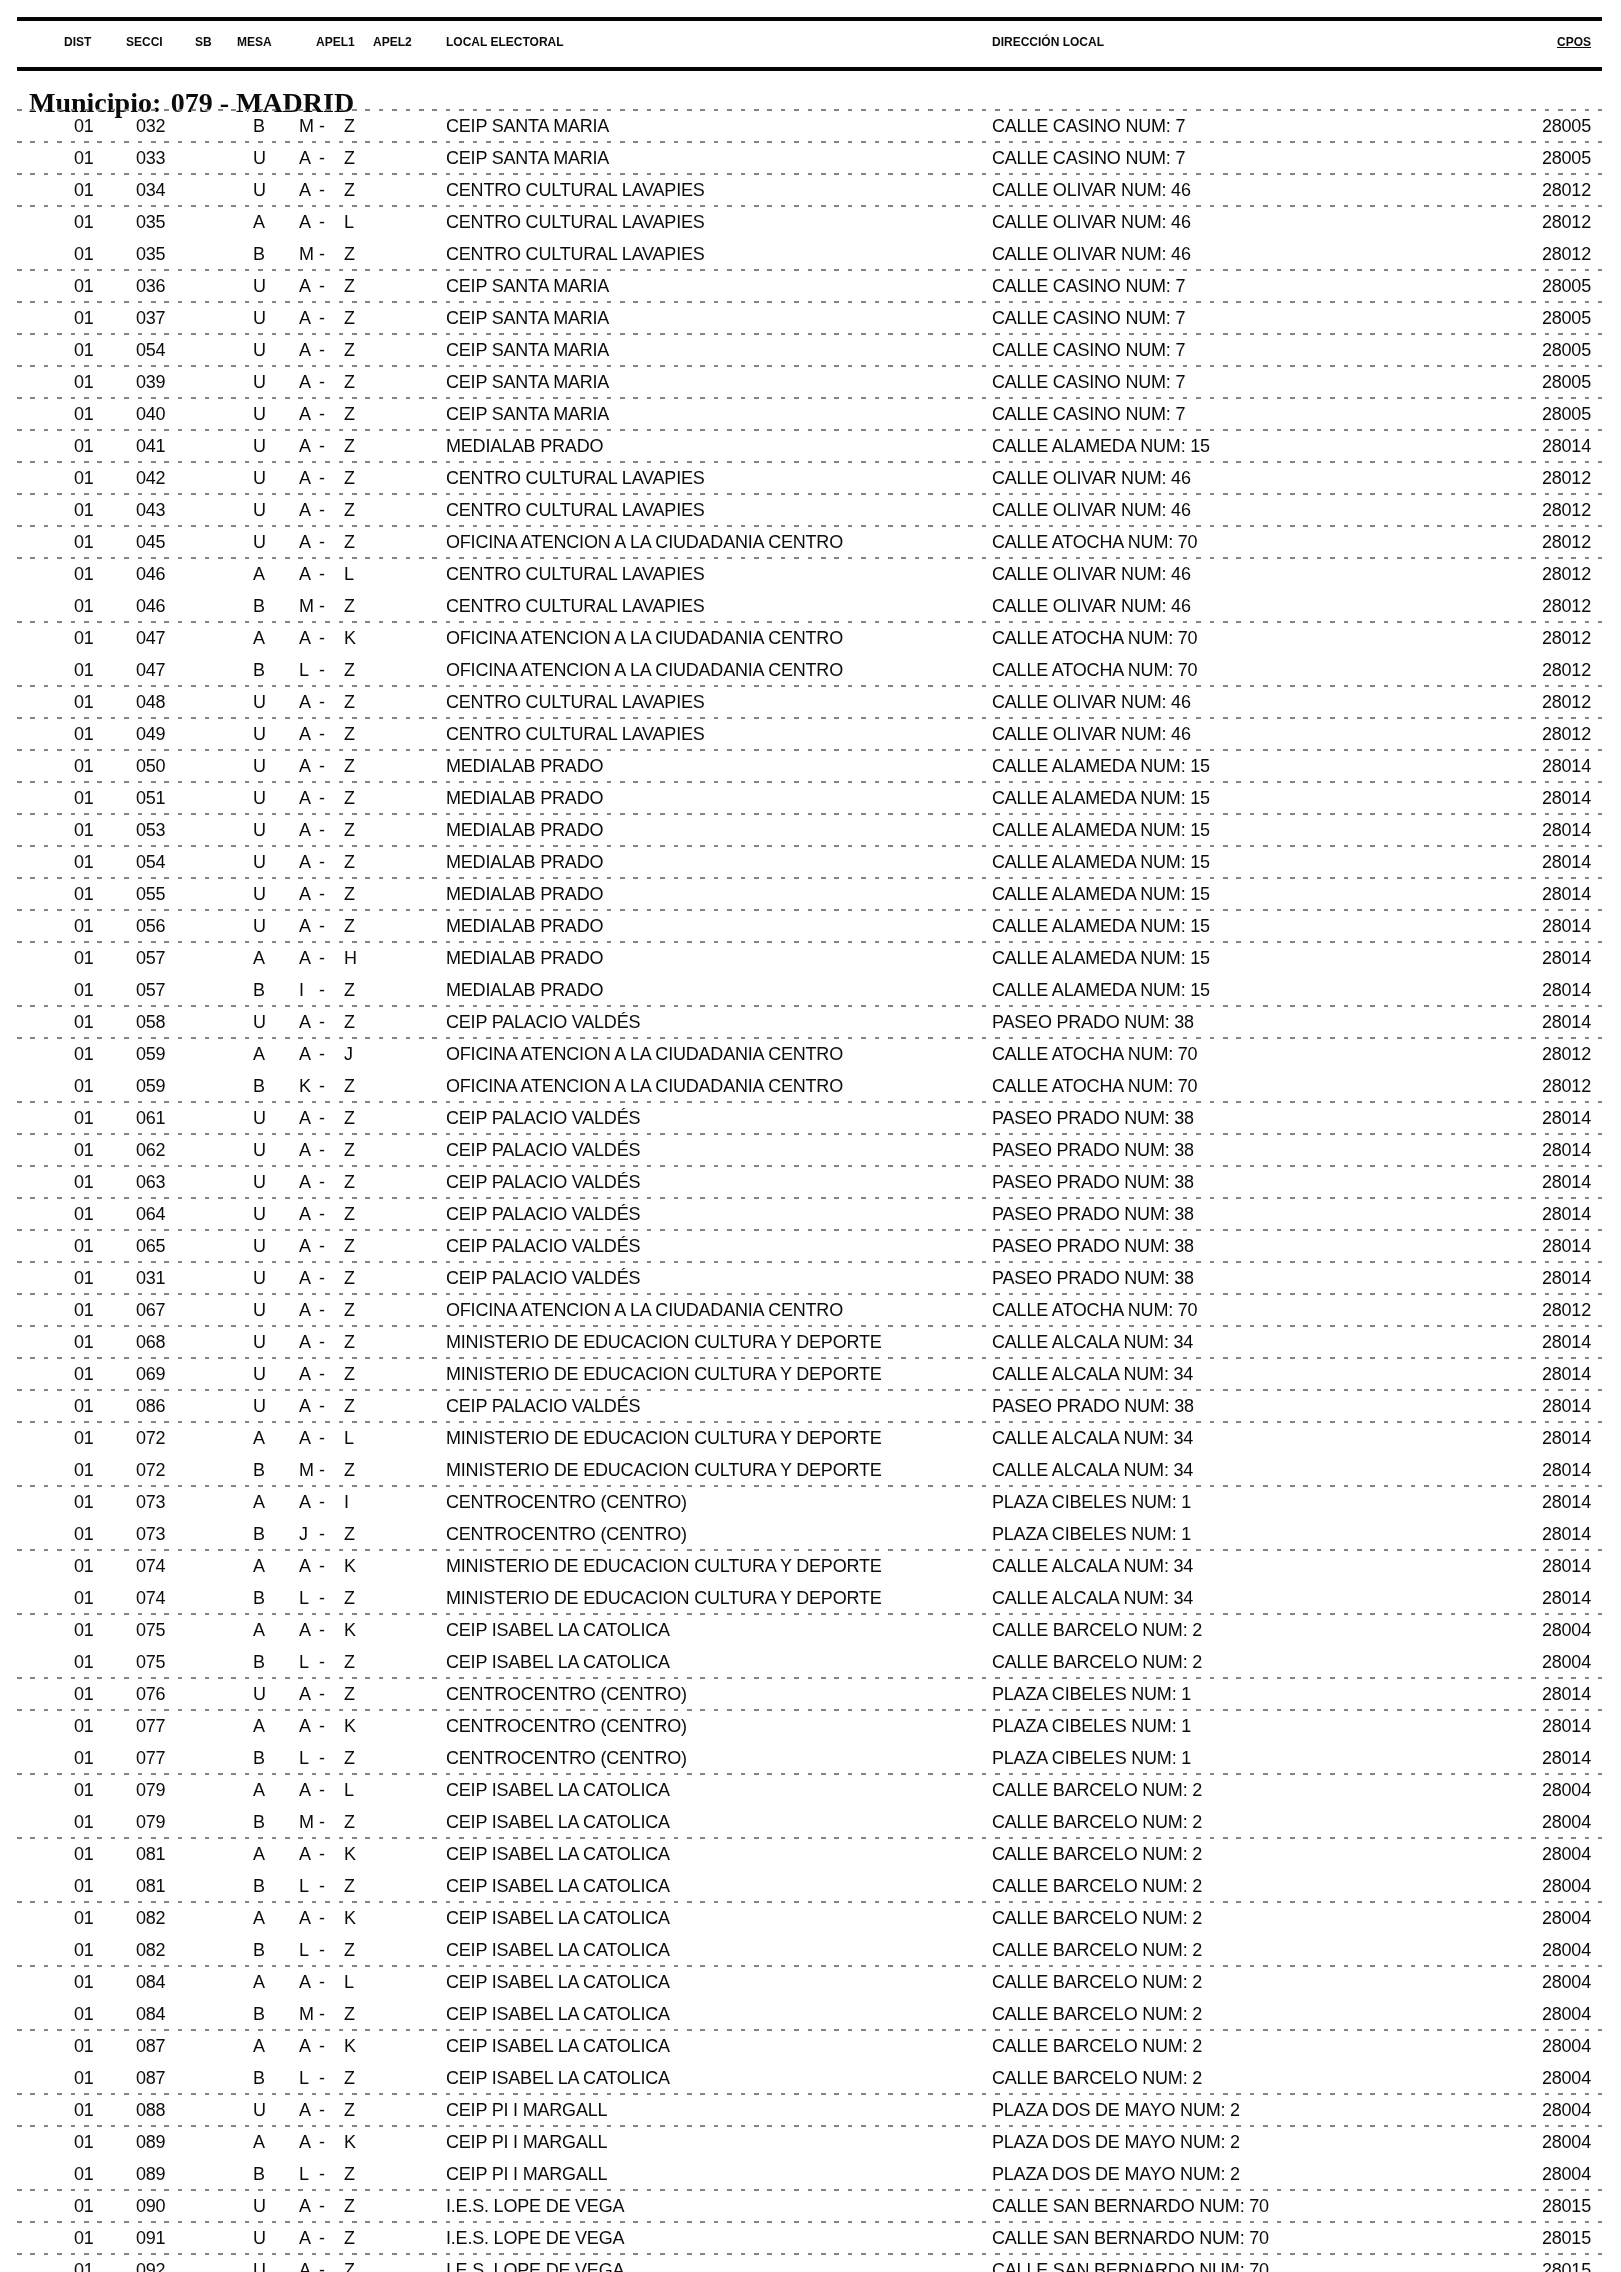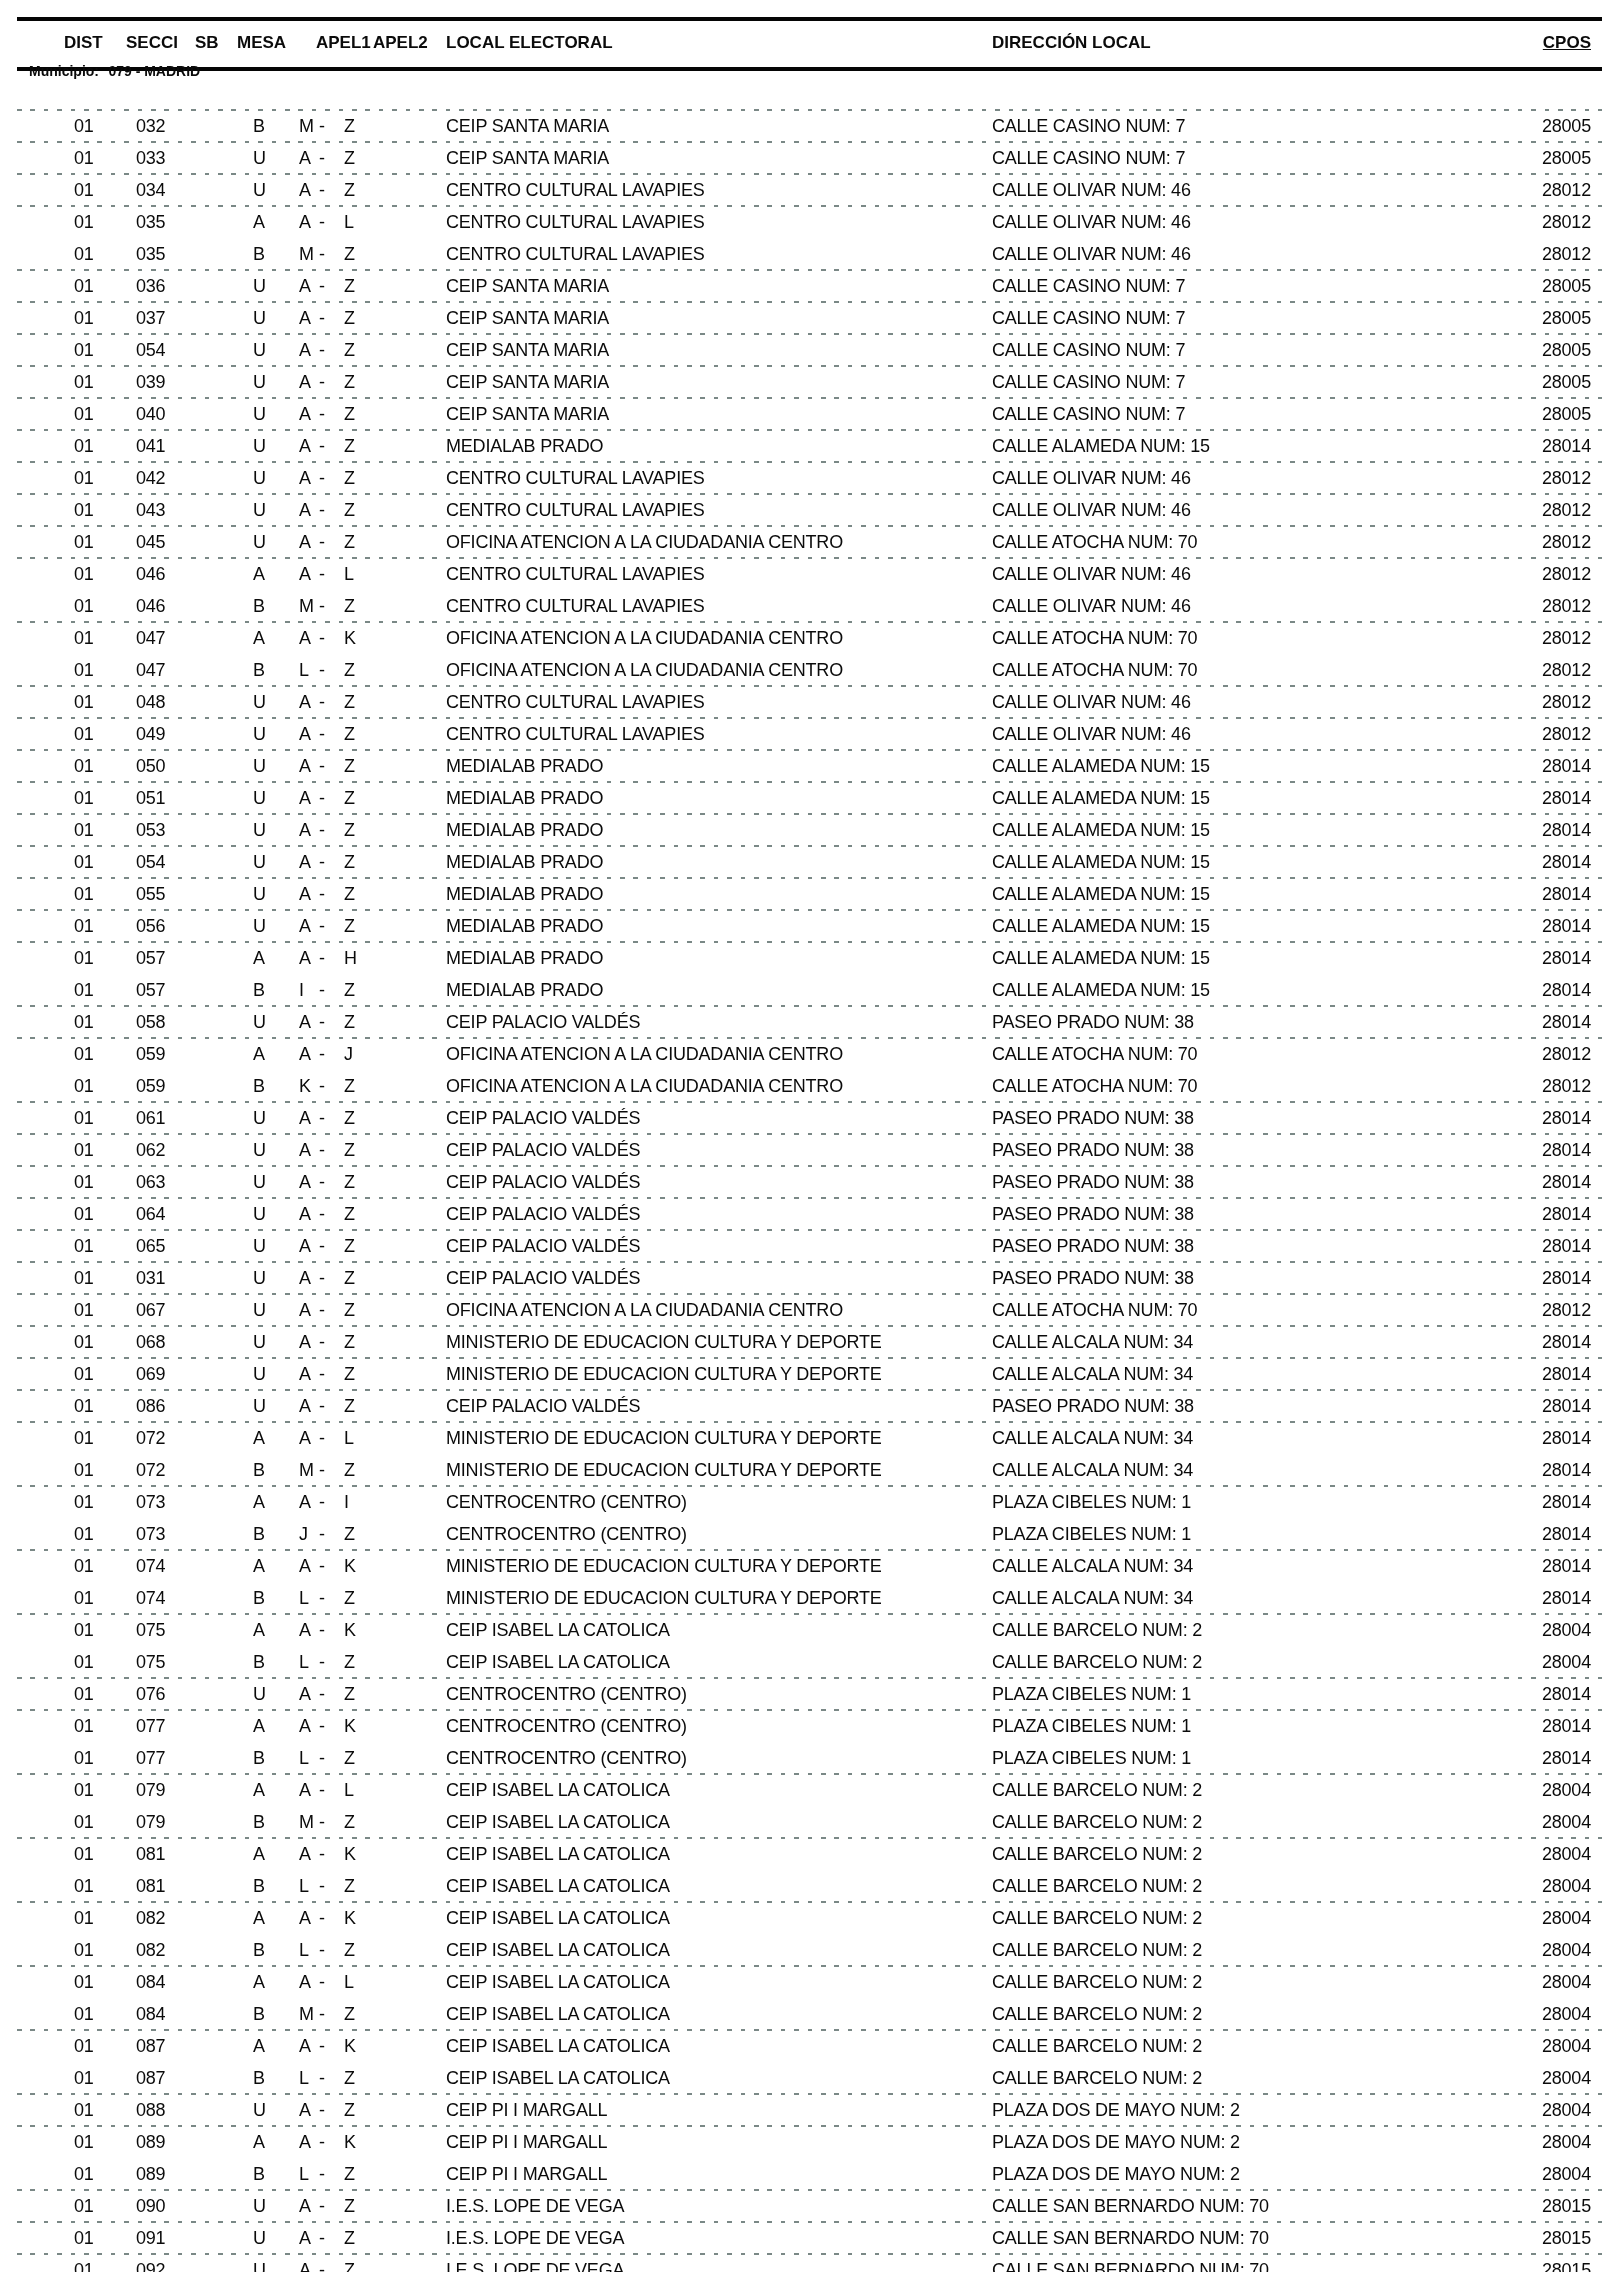--- a/index.html
+++ b/index.html
@@ -4,33 +4,33 @@
 <style>
   html,body{margin:0;padding:0;background:#ffffff;}
   body{width:1622px;height:2273px;position:relative;font-family:"Liberation Sans",sans-serif;color:#0b0b0b;}
   .page{position:absolute;inset:0;overflow:hidden;}
 
   .rule{position:absolute;left:17px;width:1585px;height:4px;background:#050505;}
   .rule-top{top:17px;}
   .rule-mid{top:67px;}
 
   .colhead{position:absolute;top:34px;height:17.5px;line-height:17.5px;
-           font-weight:bold;font-size:17px;white-space:nowrap;}
+           font-weight:bold;font-size:12px;white-space:nowrap;}
   .h-dist{left:64px;}
   .h-secci{left:126px;}
   .h-sb{left:195px;}
   .h-mesa{left:237px;}
   .h-apel1{left:316px;}
   .h-apel2{left:373px;}
   .h-local{left:446px;}
   .h-dir{left:992px;}
   .h-cpos{right:31px;text-decoration:underline;}
 
-  .municipio{position:absolute;left:29px;top:60px;height:23px;line-height:23px;
-             font-weight:bold;font-size:14px;white-space:nowrap;}
+  .municipio{position:absolute;left:29px;top:91px;height:23px;line-height:23px;
+             font-weight:bold;font-size:28px;white-space:nowrap;font-family:Liberation Serif, serif;}
   .municipio .sp{display:inline-block;width:9.4px;}
 
   #rows{position:absolute;left:0;top:110px;width:1622px;}
   #rows::before{content:"";position:absolute;left:17px;top:-1.3px;width:1585px;height:2.7px;
     background:repeating-linear-gradient(to right,#7a8886 0 4.7px,transparent 4.7px 13.4px);}
   .trow{position:relative;height:32px;}
   .trow.sep::after{content:"";position:absolute;left:17px;bottom:-1.3px;width:1585px;height:2.7px;
     background:repeating-linear-gradient(to right,#7a8886 0 4.7px,transparent 4.7px 13.4px);}
 
   .c{position:absolute;top:0;height:100%;display:flex;align-items:center;

